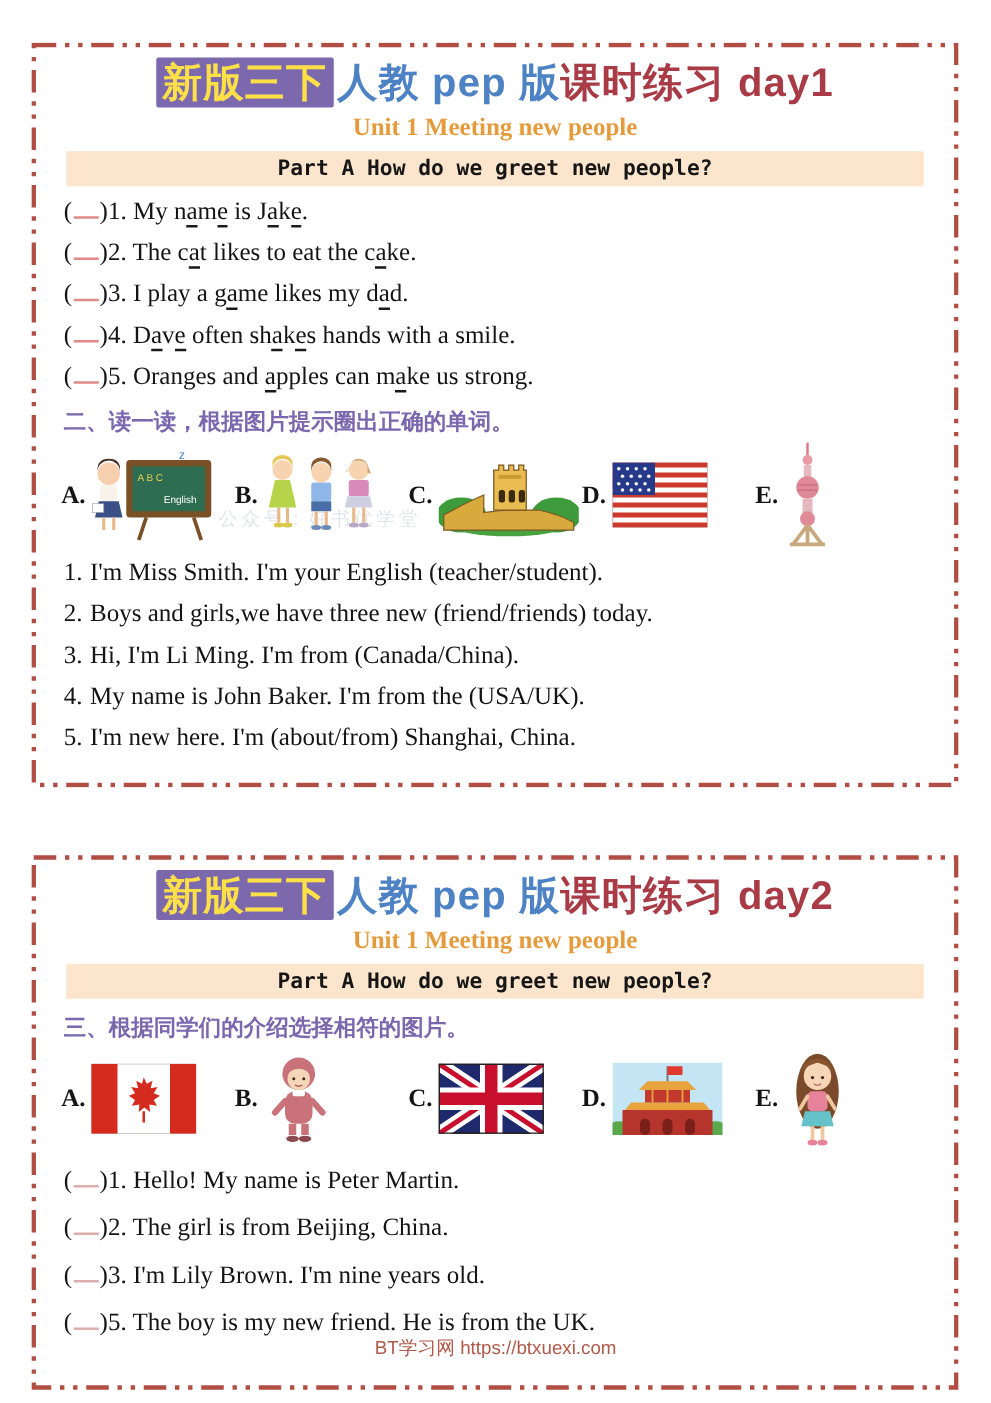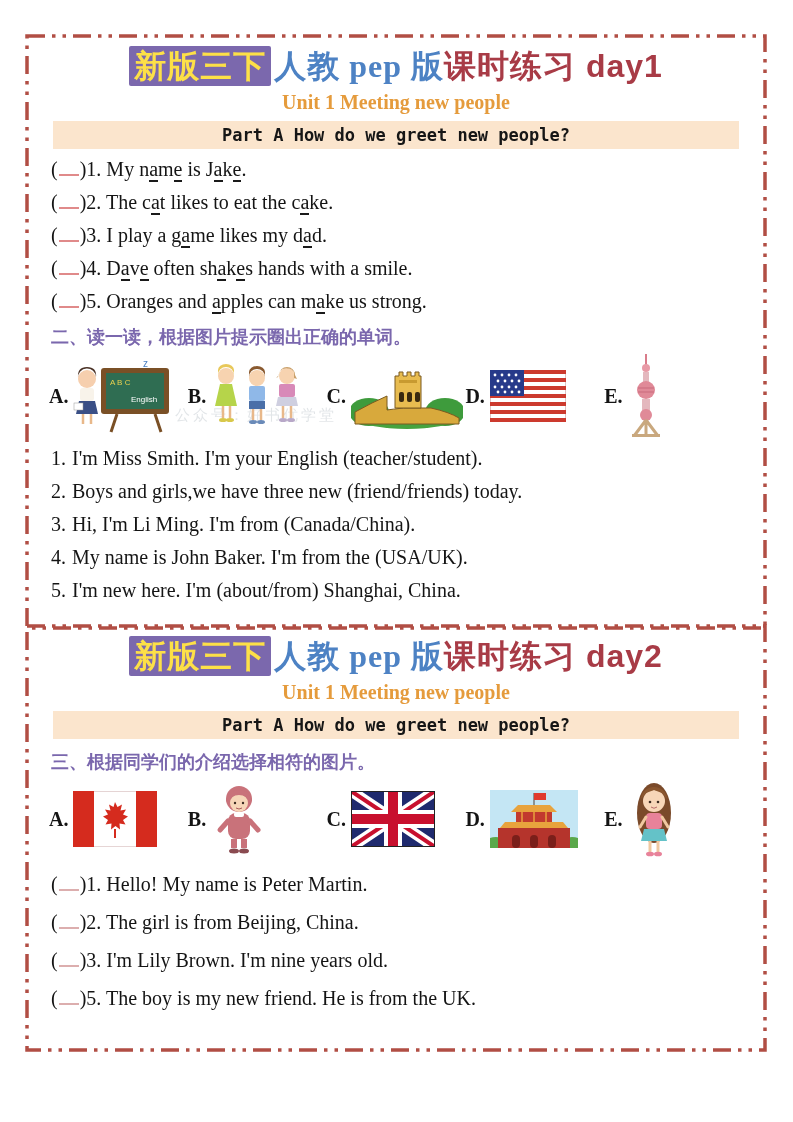--- a/index.html
+++ b/index.html
@@ -1,26 +1,26 @@
 <!DOCTYPE html>
 <html><head>
 <meta charset="utf-8">
 <style>
   html,body{margin:0;padding:0;background:#ffffff;}
   .page{position:relative;width:793px;height:1122px;background:#ffffff;overflow:hidden;
         font-family:"Liberation Serif", serif;}
   .panel{position:absolute;left:25px;width:742px;}
   .panel1{top:34px;height:596px;}
-  .panel2{top:624px;height:428px;}
+  .panel2{top:684px;height:428px;}
   .bsvg{position:absolute;left:0;top:0;z-index:0;}
   .content{position:relative;z-index:1;}
   .title-line{text-align:center;margin-top:10px;font-family:"Liberation Sans", sans-serif;
               font-weight:bold;font-size:32px;line-height:44px;letter-spacing:1px;}
   .t-hl{background:#7b68ad;color:#fde047;padding:2px 5px;border-radius:2px;margin-right:3px;}
-  .t-blue{color:#4d82c4;font-family:Liberation Serif, serif;}
+  .t-blue{color:#4d82c4;}
   .t-red{color:#a83b46;}
   .unit{text-align:center;color:#e59b3c;font-weight:bold;font-size:20px;line-height:24px;margin-top:2px;}
   .partbar{margin:7px 28px 0;background:#fbe5cd;text-align:center;color:#161616;
            font-family:"DejaVu Sans Mono", monospace;font-weight:bold;font-size:17px;padding:4px 0;}
   .sec{color:#7a67ad;font-family:"Liberation Sans", sans-serif;font-weight:bold;
        font-size:18px;line-height:24px;margin:11px 26px 0;}
   .item{margin:7px 26px 0;font-size:20px;line-height:26px;color:#141414;}
   .p2 .item{margin-top:12px;}
   .num{margin-right:6px;}
   .blank .paren{color:#141414;}
@@ -324,13 +324,14 @@
       </div>
       <div class="item">
         <span class="blank"><span class="paren">(</span><span class="blank-line"></span><span class="paren">)</span></span><span class="item-num">3.</span> <span>I'm Lily Brown. I'm nine years old.</span>
       </div>
       <div class="item">
         <span class="blank"><span class="paren">(</span><span class="blank-line"></span><span class="paren">)</span></span><span class="item-num">5.</span> <span>The boy is my new friend. He is from the UK.</span>
       </div>
     </div>
   </div>
 
+  <div class="footer">BT学习网 https://btxuexi.com</div>
 </div>
 
 </body></html>

